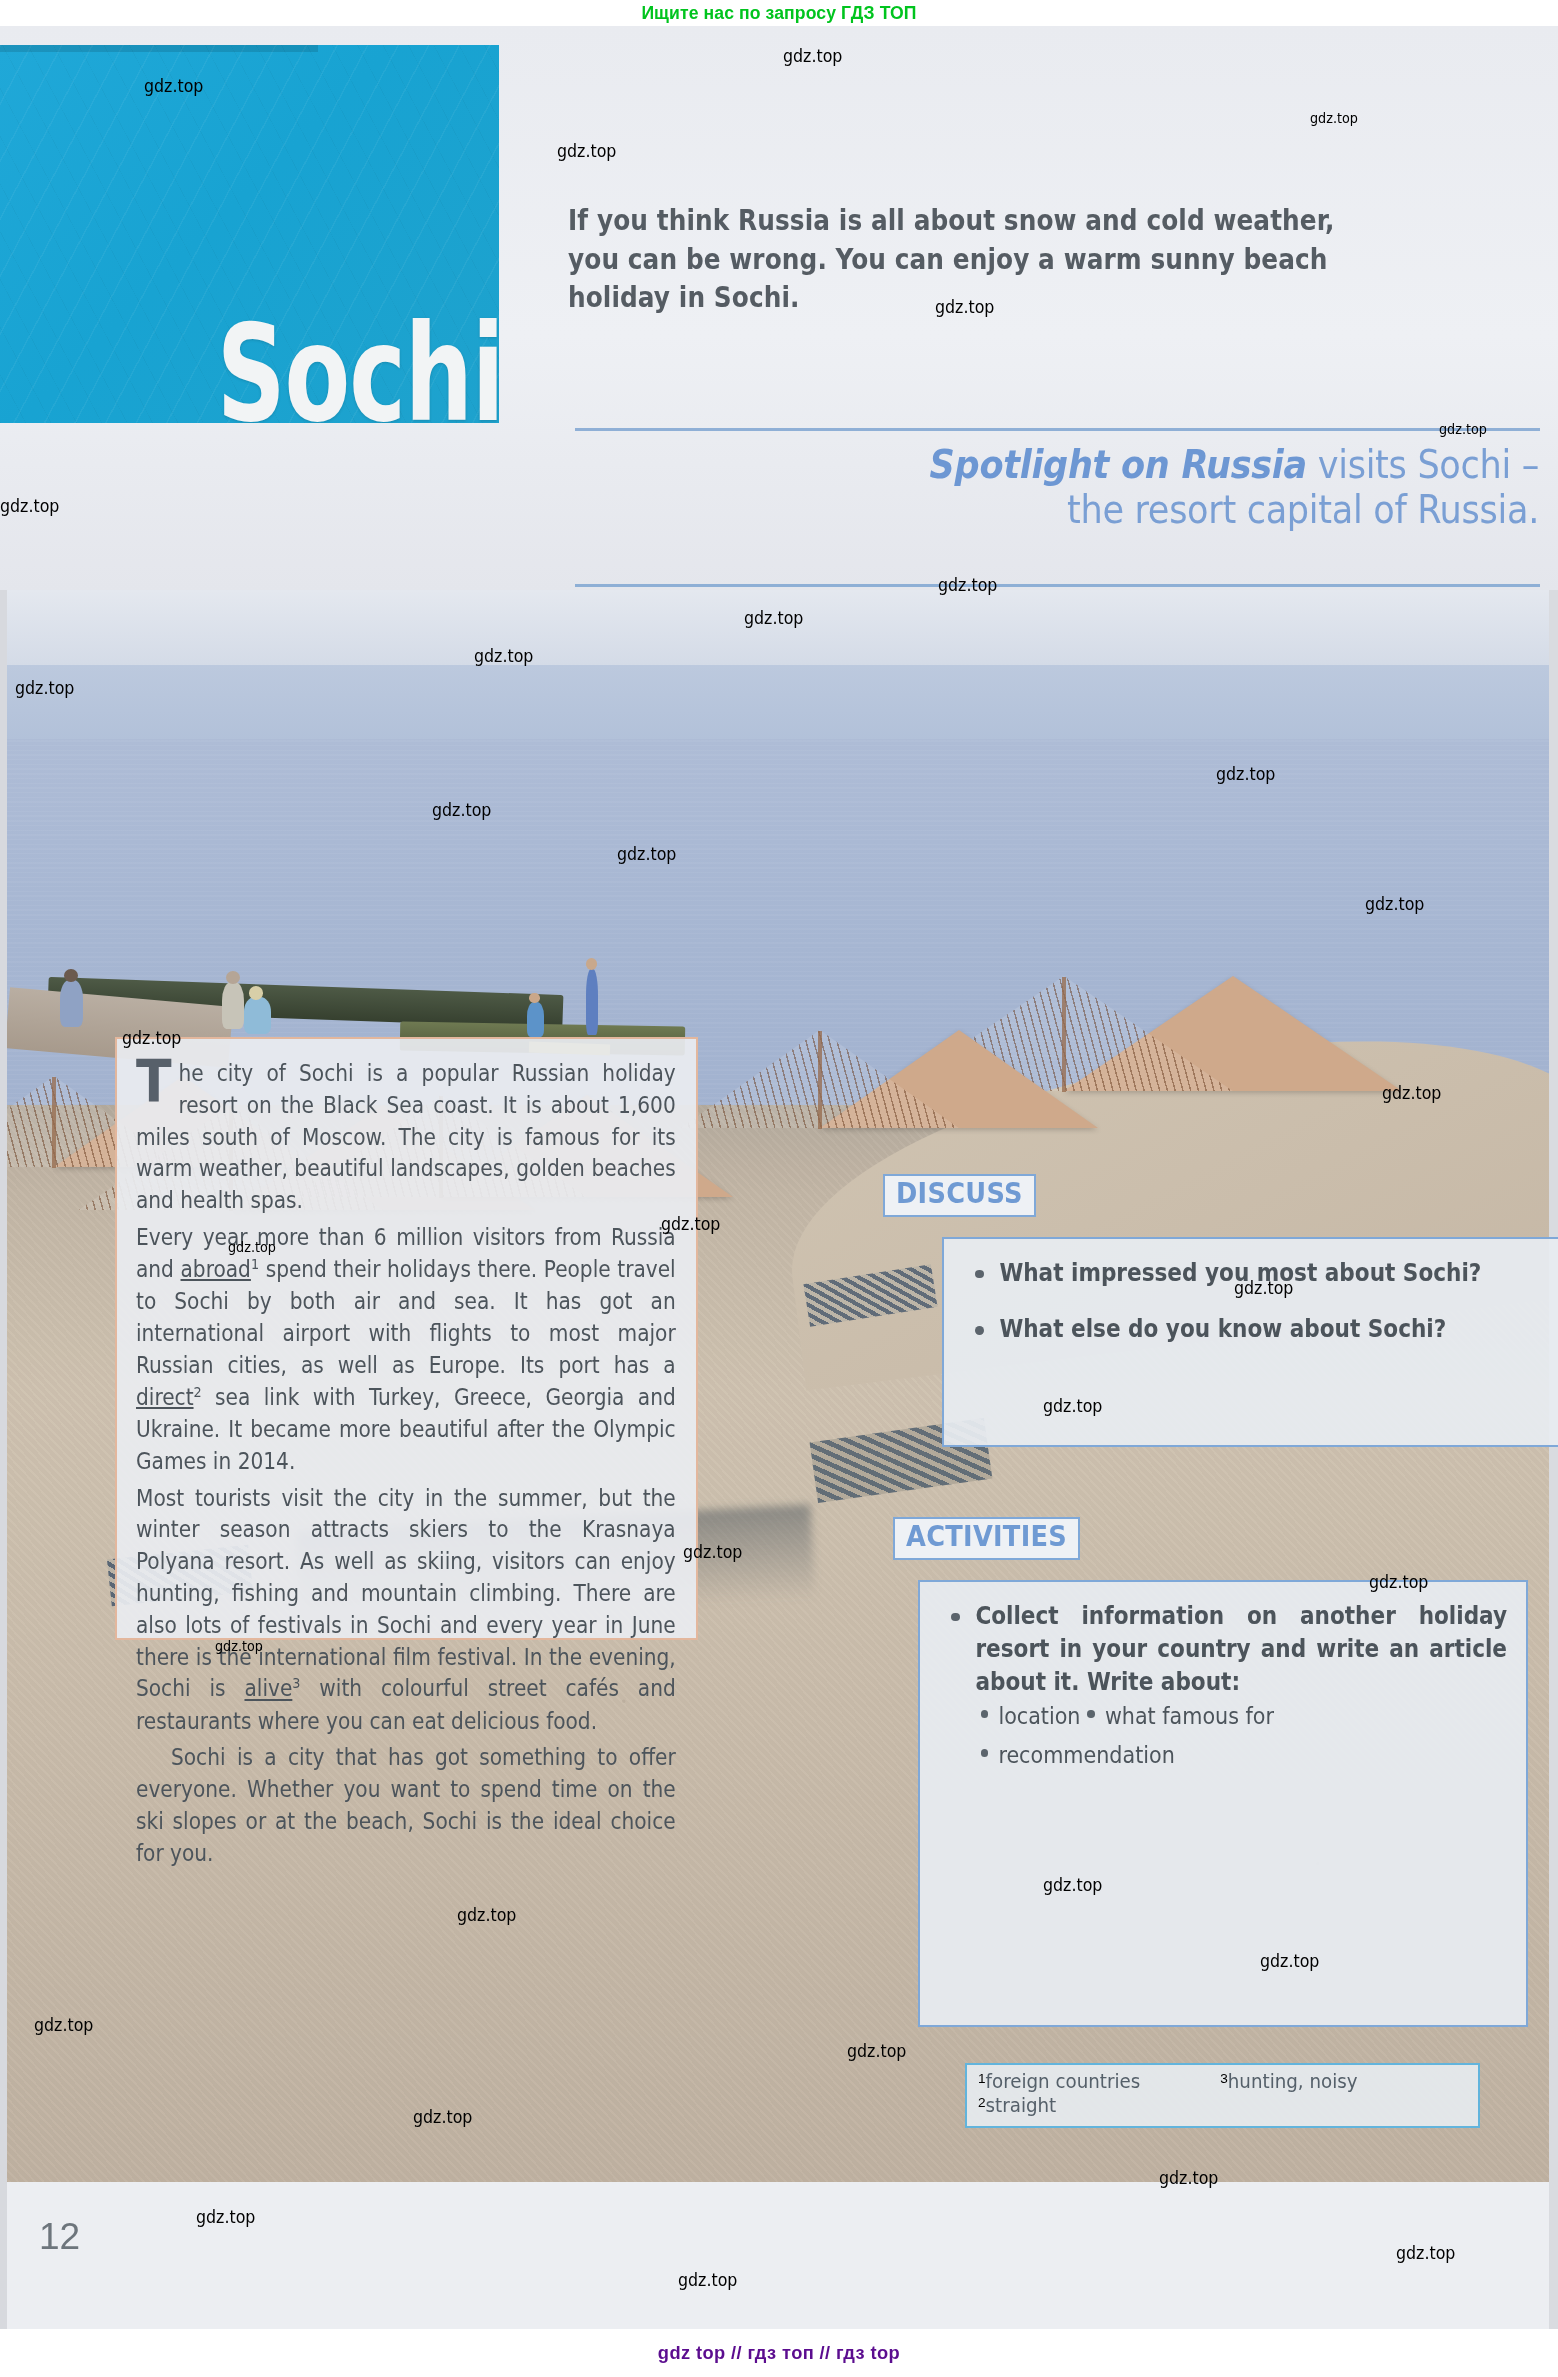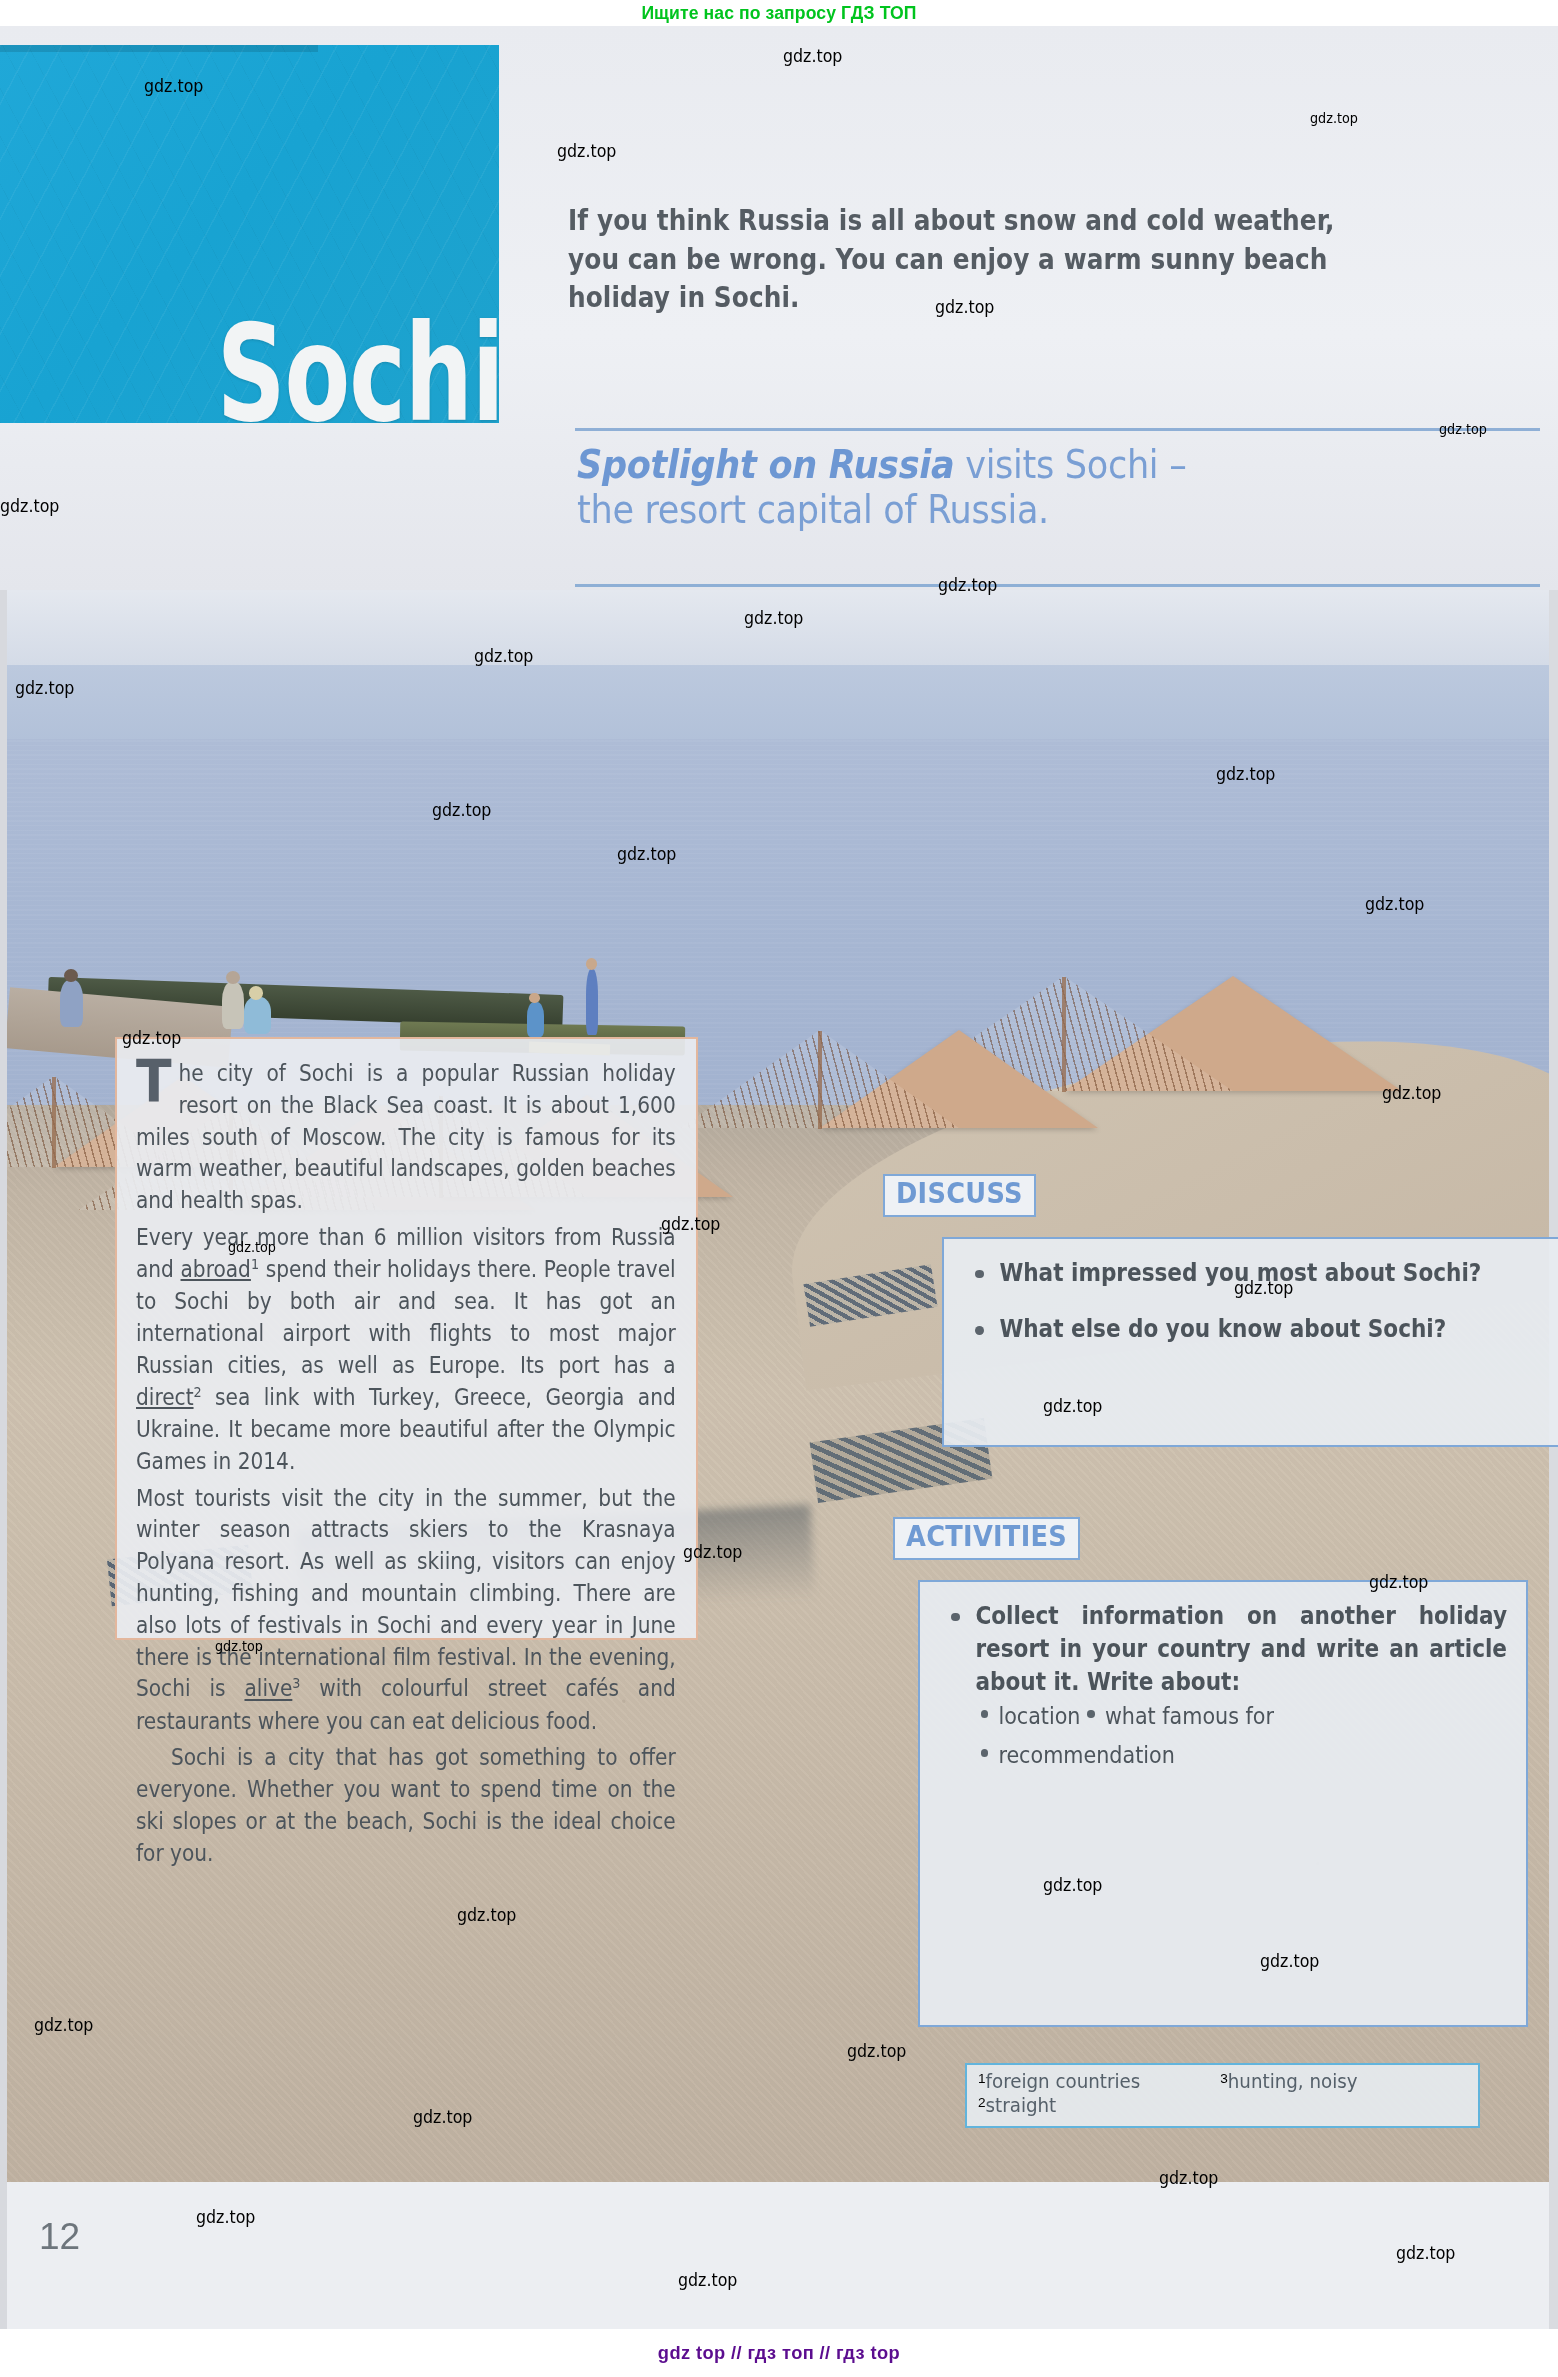--- a/index.html
+++ b/index.html
@@ -67,20 +67,21 @@
     position:absolute; background:#7fa4d1; height:2.7px; opacity:.85;
   }
   .rule.top{left:575px; top:402px; width:965px;}
   .rule.bottom{left:575px; top:558px; width:965px;}
 
   .spotlight{
     position:absolute; left:577px; top:416px; width:962px;
     font-size:39px; line-height:1.16; color:#7a9fd4;
     font-family:"Liberation Sans Narrow","DejaVu Sans Condensed","Liberation Sans",sans-serif;
     letter-spacing:-0.3px;
+    text-align:right;
   }
   .spotlight .bold{font-weight:700; font-style:italic; color:#6d97d3;}
 
   
   .photo{
     position:absolute; left:6.8px; top:564px; width:1542px; height:1592px;
     overflow:hidden;
     background:
       linear-gradient(180deg,
         #dfe4ec 0px, #dfe4ec 71px,

